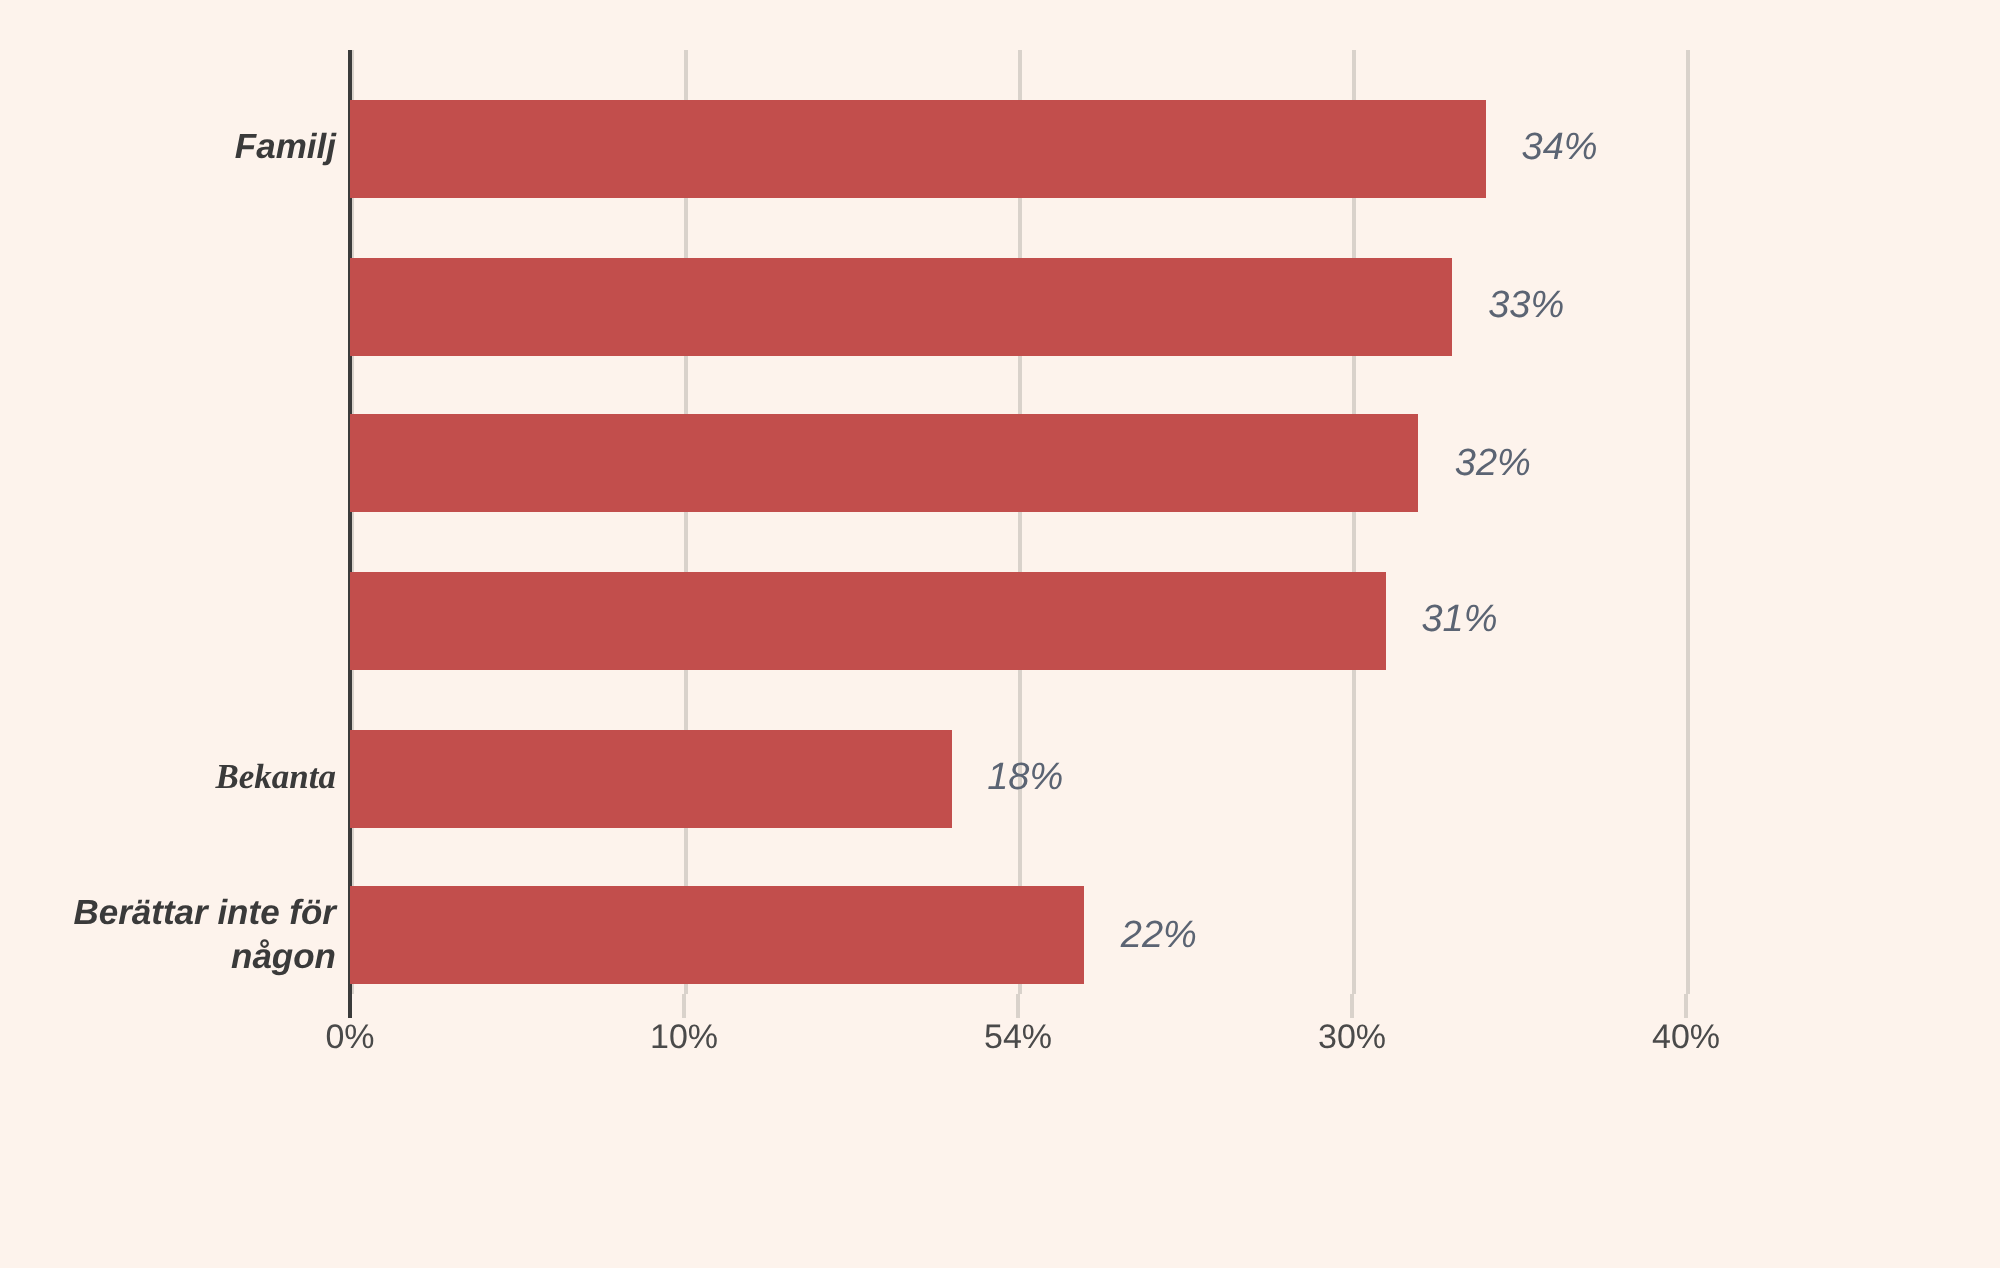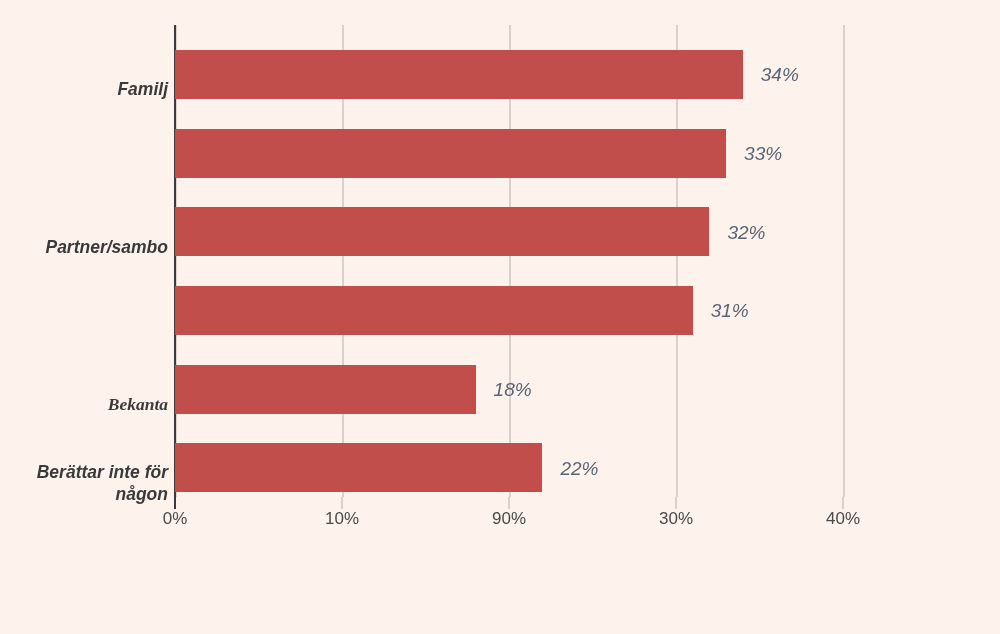--- a/index.html
+++ b/index.html
@@ -83,21 +83,21 @@
     font-style: italic;
     font-size: 17.5px;
     color: #3a3a3a;
     line-height: 1.25;
     white-space: pre-line;
     transform: translateY(-50%);
   }
   #cat-labels {
     position: absolute;
     left: 0;
-    top: 16px;
+    top: 0;
     width: 168px;
     height: 448px;
   }
 
   
   .tick-mark {
     position: absolute;
     width: 2px;
     height: 12px;
     background: #d9d2cb;
@@ -151,32 +151,31 @@
       </div>
       <div class="bar-value" style="left: 493.6px; top: 389px; color: rgb(91, 100, 115);">18%</div>
       <div class="bar-row" style="top: 443.167px; height: 49px;">
         <div class="bar" style="left: 175px; width: 367.4px; background: rgb(194, 78, 76);"></div>
       </div>
       <div class="bar-value" style="left: 560.4px; top: 467.667px; color: rgb(91, 100, 115);">22%</div>
     </div>
 
   <div id="cat-labels">
       <div class="cat-label" style="top: 74.3333px; color: rgb(58, 58, 58);">Familj</div>
-      <div class="cat-label" style="top: 231.667px; color: rgb(58, 58, 58);">Partner/sambo</div>
       <div class="cat-label" style="top: 389px; color: rgb(58, 58, 58); font-family: Liberation Serif, serif;">Bekanta</div>
       <div class="cat-label" style="top: 467.667px; color: rgb(58, 58, 58);">Berättar inte för
 någon</div>
     </div>
 
   <div id="x-axis">
       <div class="tick-mark zero" style="left: 174px;"></div>
       <div class="tick-label" style="left: 175px; color: rgb(74, 74, 74);">0%</div>
       <div class="tick-mark" style="left: 341px;"></div>
       <div class="tick-label" style="left: 342px; color: rgb(74, 74, 74);">10%</div>
       <div class="tick-mark" style="left: 508px;"></div>
-      <div class="tick-label" style="left: 509px; color: rgb(74, 74, 74);">90%</div>
+      <div class="tick-label" style="left: 509px; color: rgb(74, 74, 74);">54%</div>
       <div class="tick-mark" style="left: 675px;"></div>
       <div class="tick-label" style="left: 676px; color: rgb(74, 74, 74);">30%</div>
       <div class="tick-mark" style="left: 842px;"></div>
       <div class="tick-label" style="left: 843px; color: rgb(74, 74, 74);">40%</div>
     </div>
 
 </div>
 
 </body></html>

